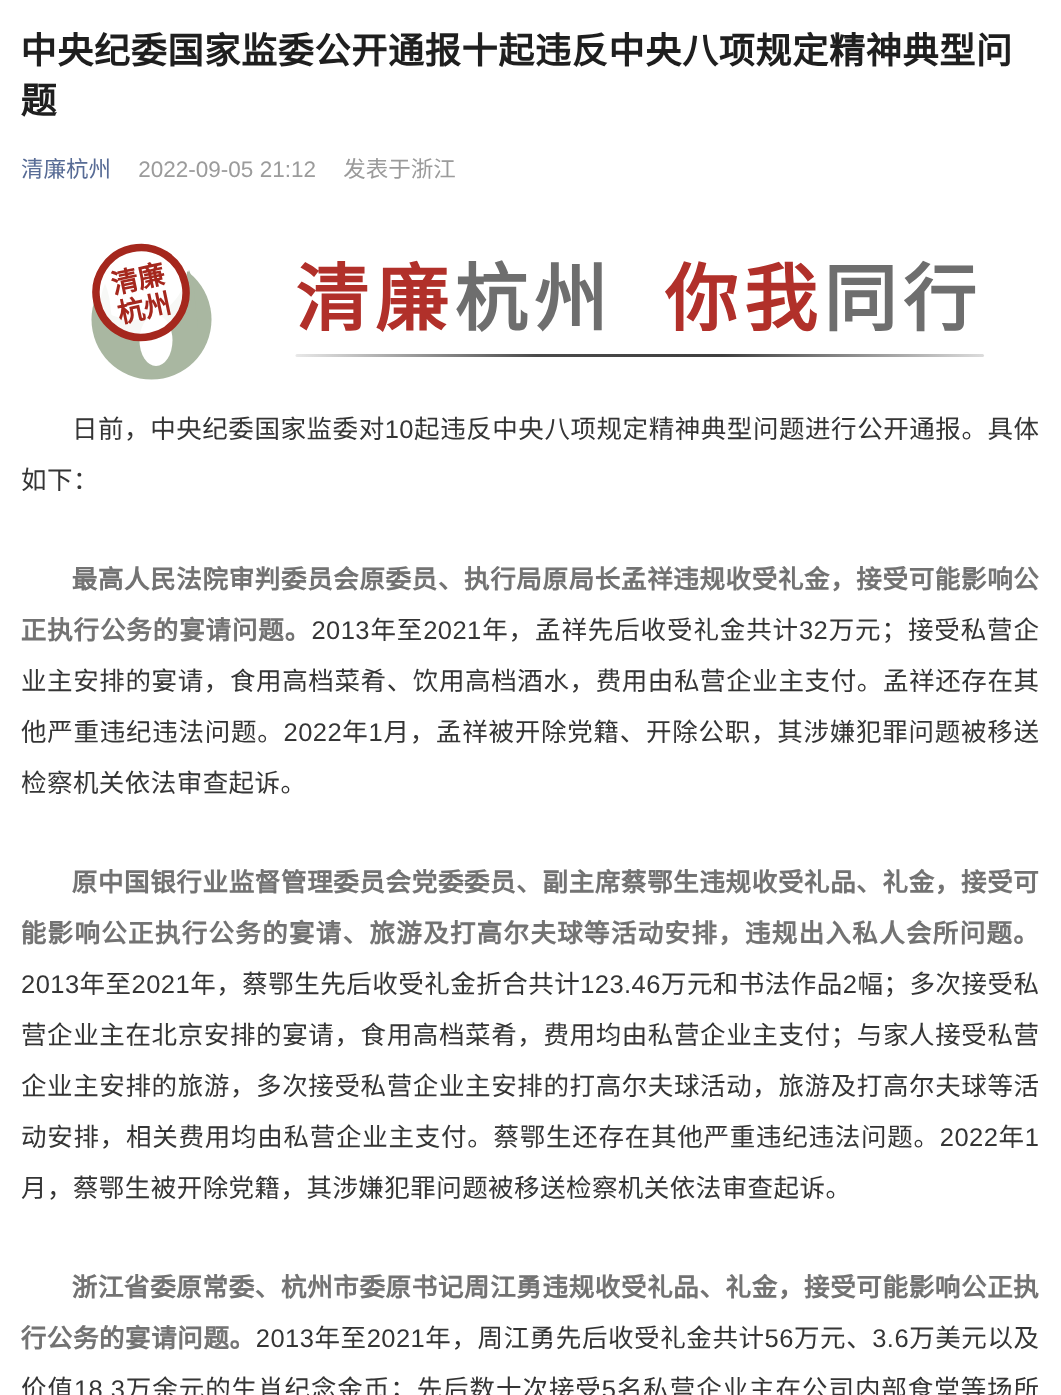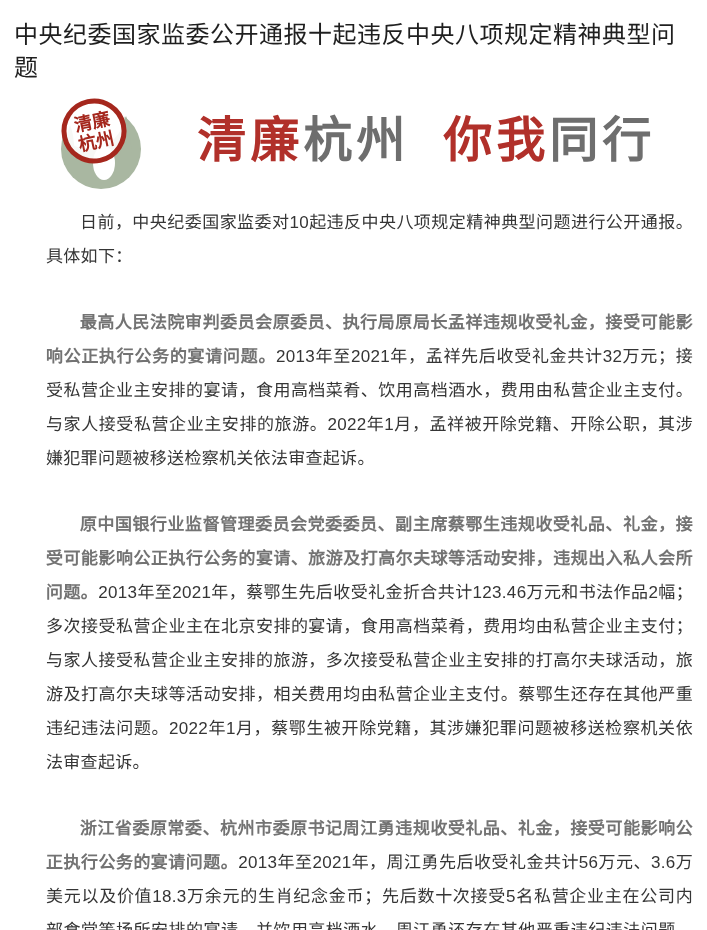--- a/index.html
+++ b/index.html
@@ -13,44 +13,44 @@
     --c-logo-green:#a9b7a1;
   }
   *{box-sizing:border-box;margin:0;padding:0;}
   html,body{width:707px;height:930px;overflow:hidden;background:#ffffff;}
   body{font-family:"Liberation Sans", sans-serif;color:var(--c-body);}
   .article{padding:14px 14px 0 14px;}
 
   .page-title{
     font-size:24px;
     line-height:33px;
-    font-weight:400;
+    font-weight:700;
     color:var(--c-title);
     letter-spacing:.5px;
-    margin:4px 0 0 0;
+    margin:4px 0 20px 0;
   }
 
   .byline{
     font-size:15px;
     line-height:20px;
     margin-bottom:24px;
     white-space:nowrap;
   }
   .byline .account{color:var(--c-account);margin-right:14px;cursor:pointer;}
   .byline .meta{color:var(--c-meta);margin-right:14px;}
 
   .banner{
     height:112px;
     display:flex;
     align-items:center;
     justify-content:center;
     margin-bottom:10px;
   }
   .banner .logo{flex:0 0 auto;margin-right:46px;}
-  .slogan-wrap{display:flex;flex-direction:row;}
+  .slogan-wrap{display:flex;flex-direction:column;}
   .slogan{
     font-family:"DejaVu Serif", serif;
     font-weight:700;
     font-size:49px;
     line-height:58px;
     letter-spacing:4px;
     white-space:nowrap;
   }
   .slogan .seg-red{color:var(--c-slogan-red);}
   .slogan .seg-gray{color:var(--c-slogan-gray);}
@@ -63,36 +63,40 @@
   }
 
   .article-body p{
     font-size:17px;
     line-height:34px;
     text-indent:2em;
     text-align:justify;
     color:var(--c-body);
     margin-bottom:32px;
     letter-spacing:.3px;
-    margin-left:32px;
   }
   .article-body p strong{font-weight:700;color:#737373;}
 
   .seal-text{
     font-family:"DejaVu Serif", serif;
     font-weight:700;
   }
 </style>
 </head>
 <body>
 
 <div class="article">
 
   <h1 class="page-title">中央纪委国家监委公开通报十起违反中央八项规定精神典型问题</h1>
 
+  <div class="byline">
+    <span class="account">清廉杭州</span>
+    <span class="meta">2022-09-05 21:12</span>
+    <span class="meta">发表于浙江</span>
+  </div>
 
   <div class="banner">
     <svg class="logo" width="100" height="102" viewBox="0 0 100 102" aria-hidden="true">
 
       <circle cx="50" cy="60" r="40" fill="#a9b7a1"></circle>
       <circle cx="38" cy="24" r="36" fill="#ffffff"></circle>
 
       <path d="M13 72 L16 46 L17.5 40 L19 36 L20.5 40 L22 46 L25 72 Z" fill="#a9b7a1"></path>
       <path d="M69 66 L72 38 L73.5 31 L75 27 L76.5 31 L78 38 L81 66 Z" fill="#a9b7a1"></path>
 
@@ -106,18 +110,18 @@
       </g>
     </svg>
     <div class="slogan-wrap">
       <div class="slogan" id="slogan"><span class="seg-red">清廉</span><span class="seg-gray">杭州</span><span class="seg-space"></span><span class="seg-red">你我</span><span class="seg-gray">同行</span></div>
       <div class="slogan-rule"></div>
     </div>
   </div>
 
   <div class="article-body" id="article-body">
       <p><span>日前，中央纪委国家监委对10起违反中央八项规定精神典型问题进行公开通报。具体如下：</span></p>
-      <p><strong>最高人民法院审判委员会原委员、执行局原局长孟祥违规收受礼金，接受可能影响公正执行公务的宴请问题。</strong><span>2013年至2021年，孟祥先后收受礼金共计32万元；接受私营企业主安排的宴请，食用高档菜肴、饮用高档酒水，费用由私营企业主支付。与家人接受私营企业主安排的旅游。2022年1月，孟祥被开除党籍、开除公职，其涉嫌犯罪问题被移送检察机关依法审查起诉。</span></p>
+      <p><strong>最高人民法院审判委员会原委员、执行局原局长孟祥违规收受礼金，接受可能影响公正执行公务的宴请问题。</strong><span>2013年至2021年，孟祥先后收受礼金共计32万元；接受私营企业主安排的宴请，食用高档菜肴、饮用高档酒水，费用由私营企业主支付。孟祥还存在其他严重违纪违法问题。2022年1月，孟祥被开除党籍、开除公职，其涉嫌犯罪问题被移送检察机关依法审查起诉。</span></p>
       <p><strong>原中国银行业监督管理委员会党委委员、副主席蔡鄂生违规收受礼品、礼金，接受可能影响公正执行公务的宴请、旅游及打高尔夫球等活动安排，违规出入私人会所问题。</strong><span>2013年至2021年，蔡鄂生先后收受礼金折合共计123.46万元和书法作品2幅；多次接受私营企业主在北京安排的宴请，食用高档菜肴，费用均由私营企业主支付；与家人接受私营企业主安排的旅游，多次接受私营企业主安排的打高尔夫球活动，旅游及打高尔夫球等活动安排，相关费用均由私营企业主支付。蔡鄂生还存在其他严重违纪违法问题。2022年1月，蔡鄂生被开除党籍，其涉嫌犯罪问题被移送检察机关依法审查起诉。</span></p>
       <p><strong>浙江省委原常委、杭州市委原书记周江勇违规收受礼品、礼金，接受可能影响公正执行公务的宴请问题。</strong><span>2013年至2021年，周江勇先后收受礼金共计56万元、3.6万美元以及价值18.3万余元的生肖纪念金币；先后数十次接受5名私营企业主在公司内部食堂等场所安排的宴请，并饮用高档酒水。周江勇还存在其他严重违纪违法问题。2022年1月，周江勇被开除党籍、开除公职，其涉嫌犯罪问题被移送检察机关依法审查起诉。</span></p>
     </div>
 
 </div>
 
 </body></html>

